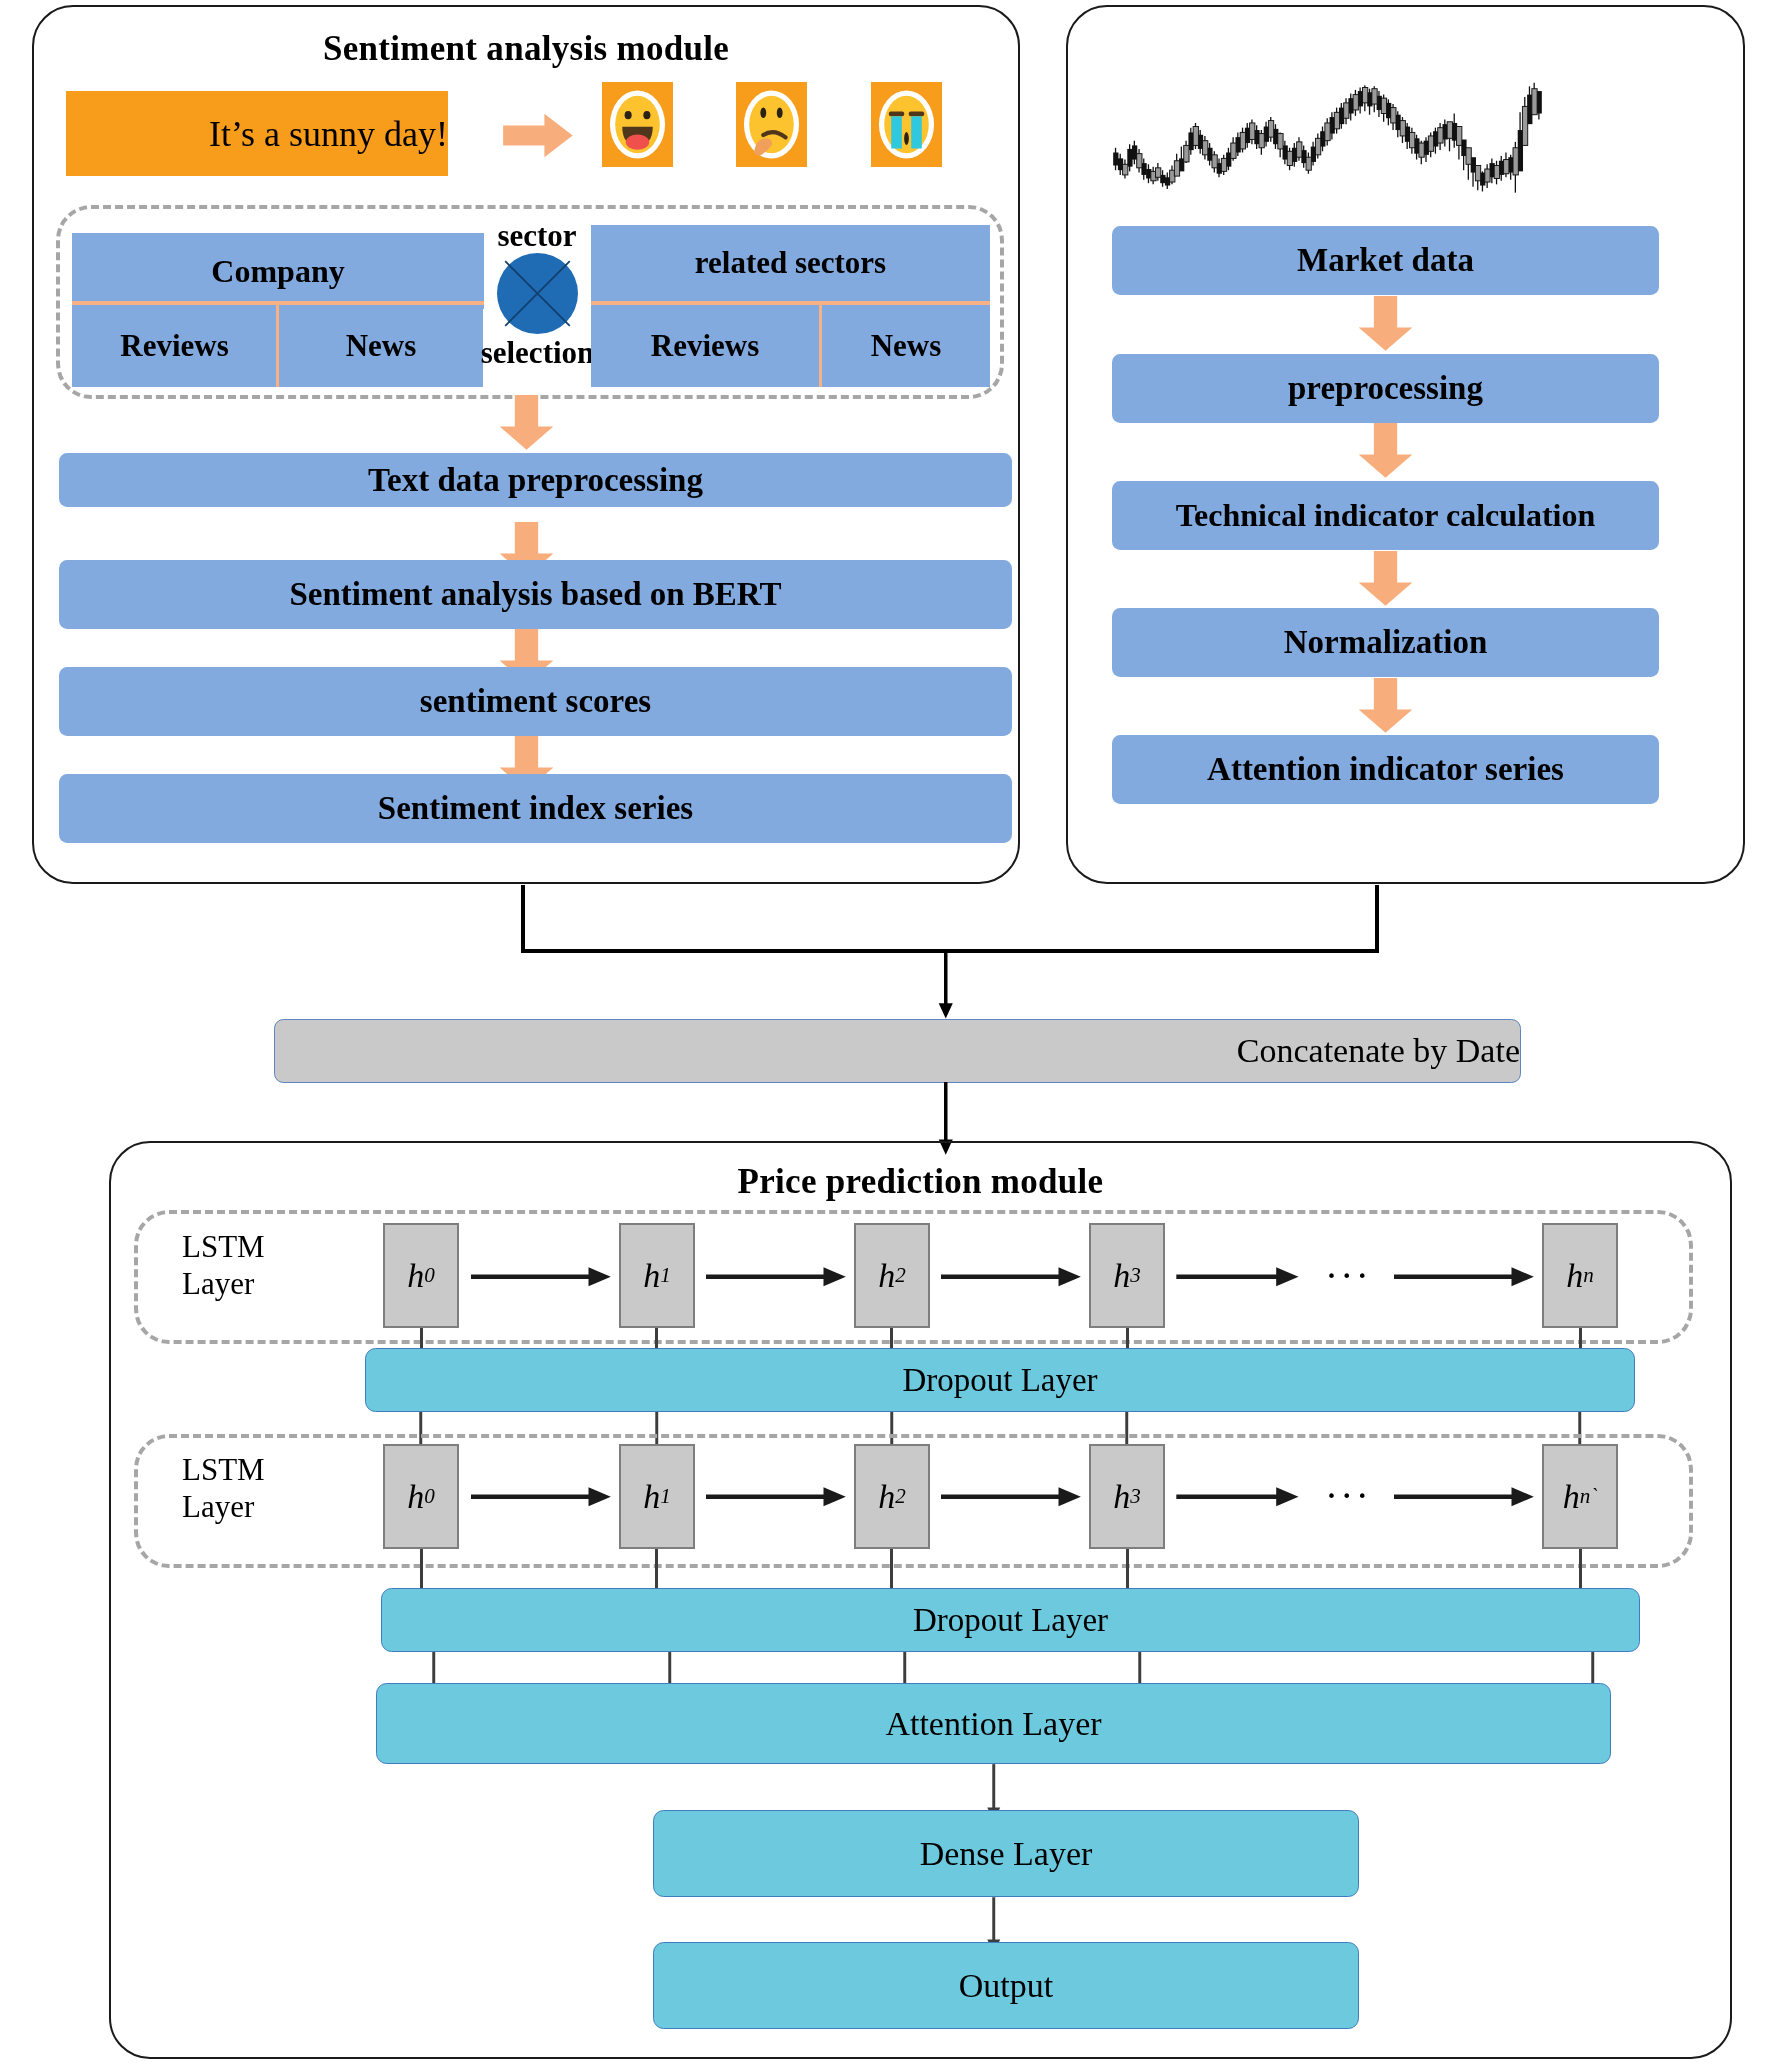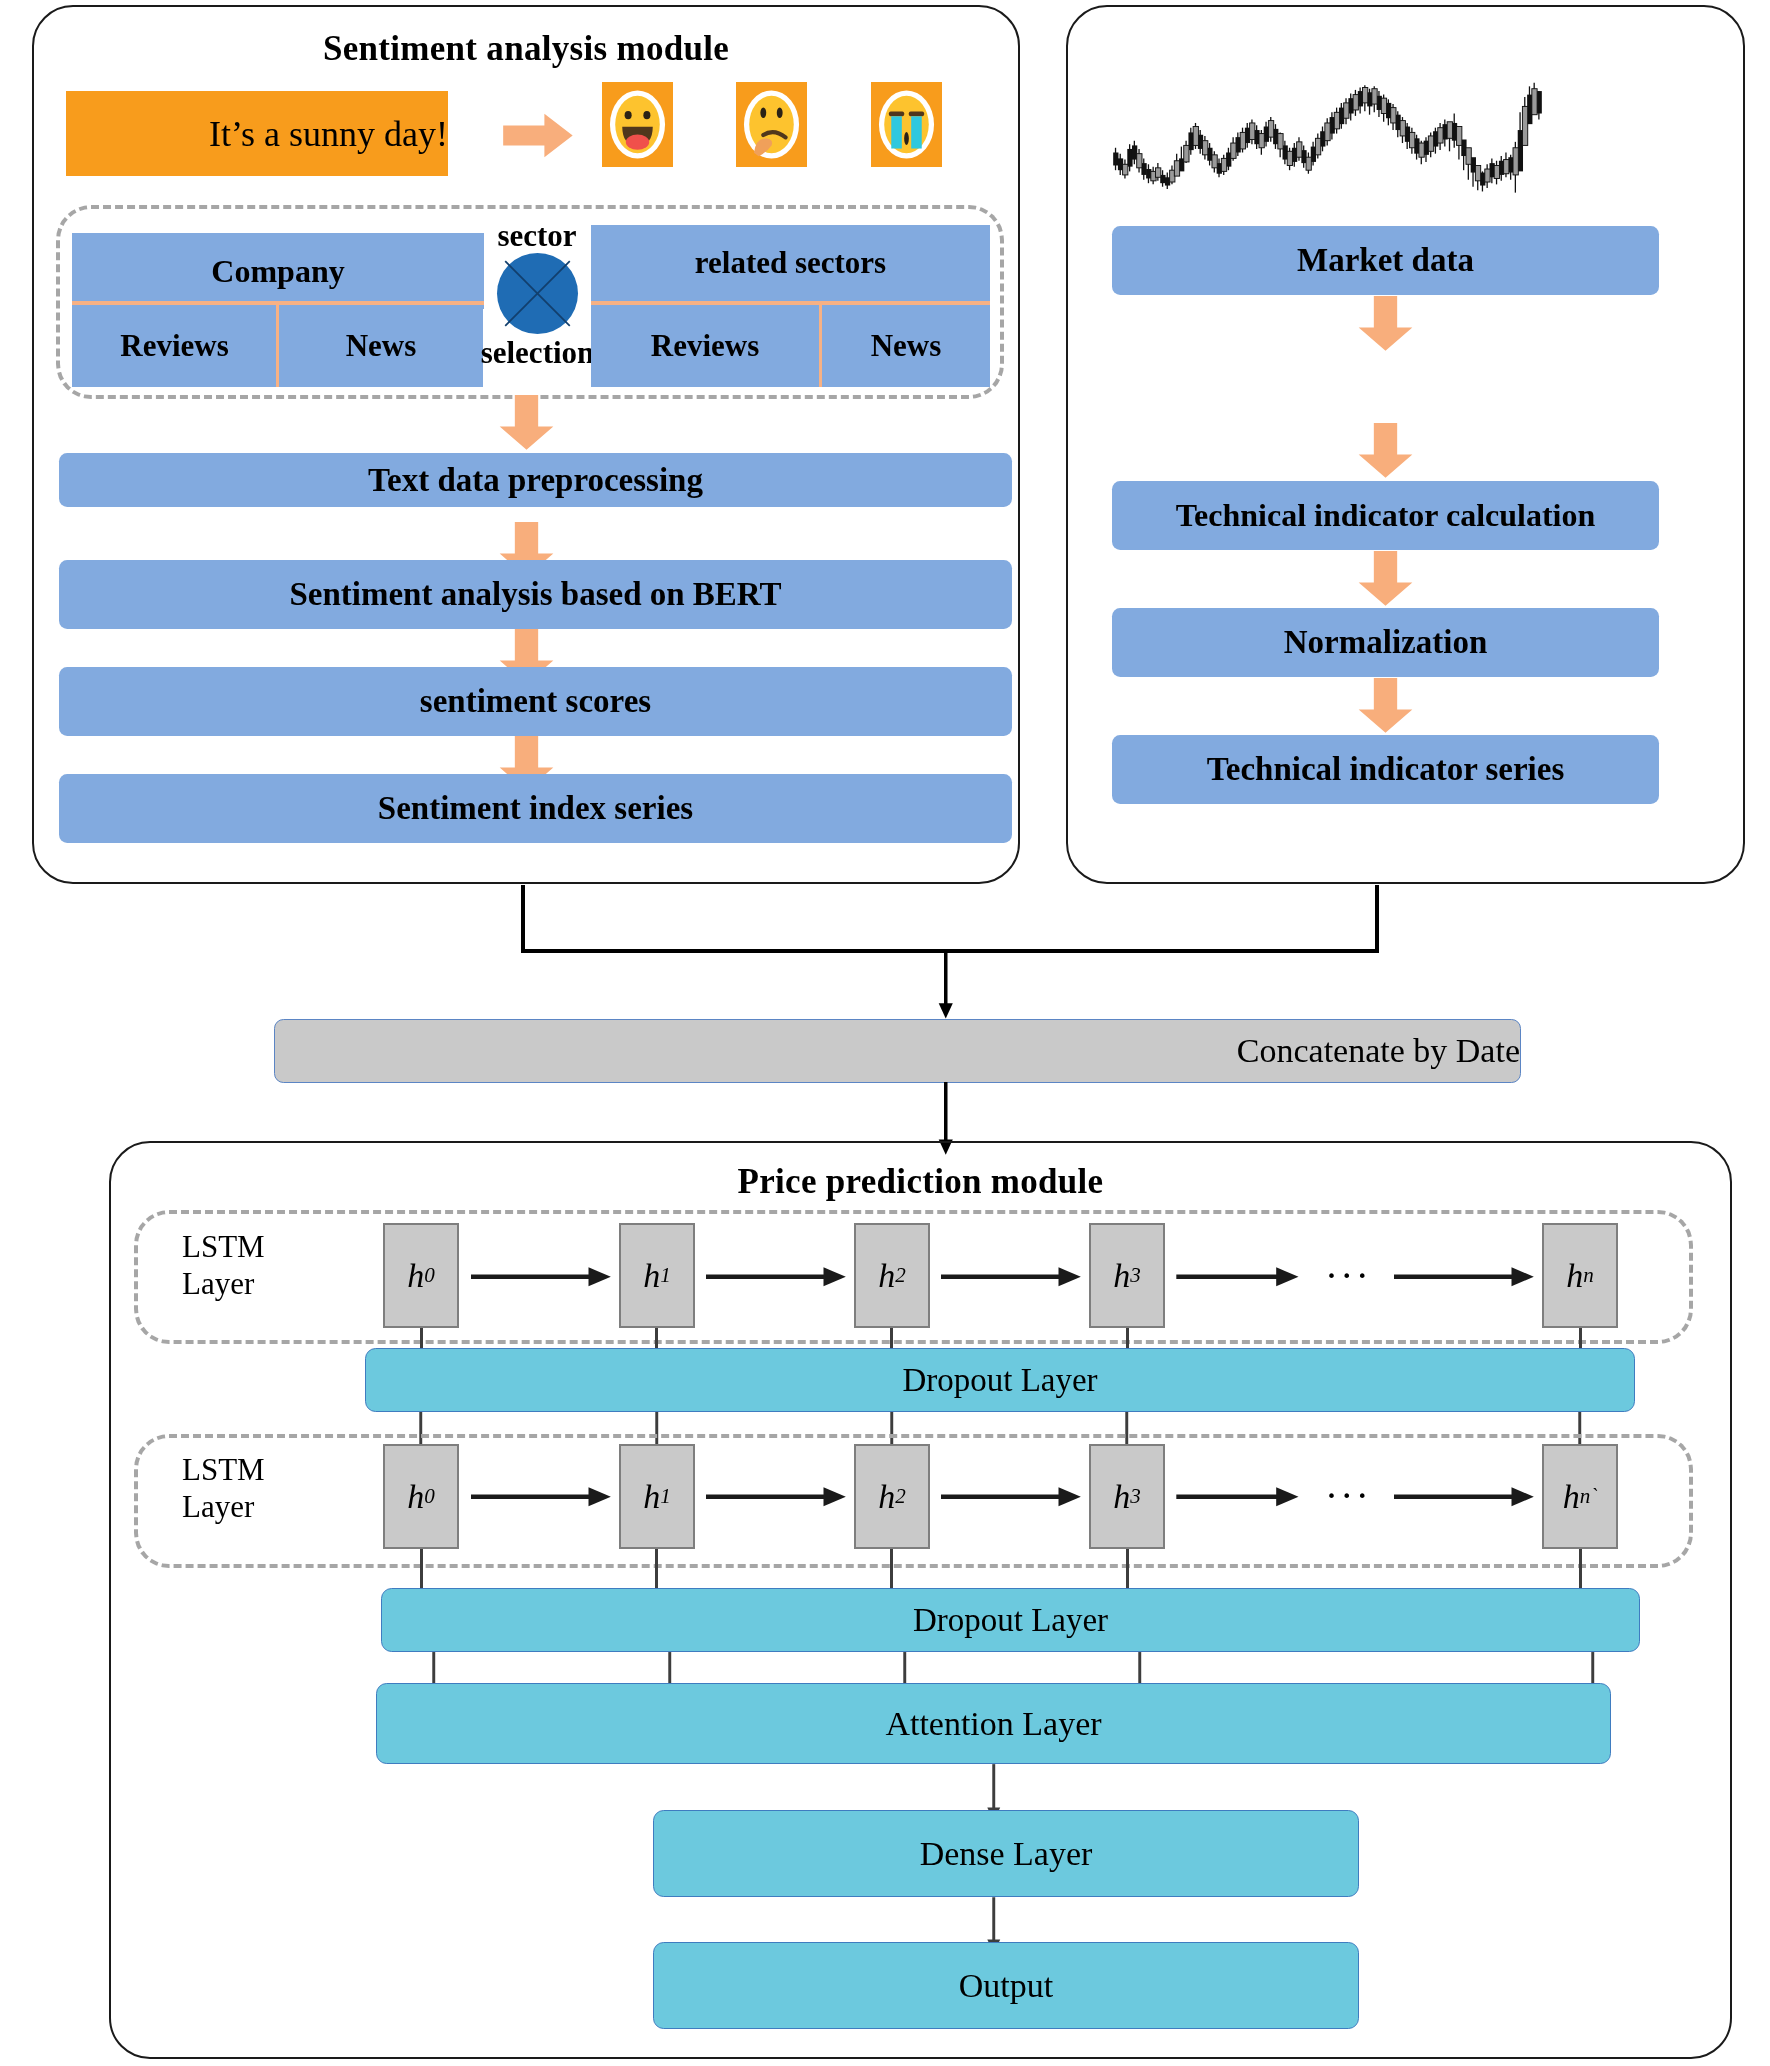--- a/index.html
+++ b/index.html
@@ -451,40 +451,43 @@
     </svg>
   </div>
 
   <div class="blue-box" style="left:1112px; top:226px; width:547px; height:69px; font-size:33px;">
     <span>Market data</span>
   </div>
   <svg class="arrow-down" style="left:1356px; top:296px;" width="59" height="56" viewBox="0 0 100 96">
     <path d="M30 0 L70 0 L70 54 L96 54 L50 94 L4 54 L30 54 Z" fill="#F8AE7C"></path>
   </svg>
 
+  <div class="blue-box" style="left:1112px; top:354px; width:547px; height:69px; font-size:33px;">
+    <span>preprocessing</span>
+  </div>
   <svg class="arrow-down" style="left:1356px; top:423px;" width="59" height="56" viewBox="0 0 100 96">
     <path d="M30 0 L70 0 L70 54 L96 54 L50 94 L4 54 L30 54 Z" fill="#F8AE7C"></path>
   </svg>
 
   <div class="blue-box" style="left:1112px; top:481px; width:547px; height:69px; font-size:32px;">
     <span>Technical indicator calculation</span>
   </div>
   <svg class="arrow-down" style="left:1356px; top:551px;" width="59" height="56" viewBox="0 0 100 96">
     <path d="M30 0 L70 0 L70 54 L96 54 L50 94 L4 54 L30 54 Z" fill="#F8AE7C"></path>
   </svg>
 
   <div class="blue-box" style="left:1112px; top:608px; width:547px; height:69px; font-size:33px;">
     <span>Normalization</span>
   </div>
   <svg class="arrow-down" style="left:1356px; top:678px;" width="59" height="56" viewBox="0 0 100 96">
     <path d="M30 0 L70 0 L70 54 L96 54 L50 94 L4 54 L30 54 Z" fill="#F8AE7C"></path>
   </svg>
 
   <div class="blue-box" style="left:1112px; top:735px; width:547px; height:69px; font-size:33px;">
-    <span>Technical indicator series</span>
+    <span>Attention indicator series</span>
   </div>
 
   <div class="line-v" style="left:521px; top:885px; width:4.1px; height:68px;"></div>
   <div class="line-v" style="left:1375px; top:885px; width:4.1px; height:68px;"></div>
   <div class="line-h" style="left:521px; top:949px; width:858px; height:4.1px;"></div>
   <svg class="abs" style="left:934px; top:949px;" width="23.5" height="71" viewBox="0 0 40 120">
     <line x1="20" y1="0" x2="20" y2="102" stroke="#000" stroke-width="6"></line>
     <path d="M20 118 L8 92 L32 92 Z" fill="#000"></path>
   </svg>
 

